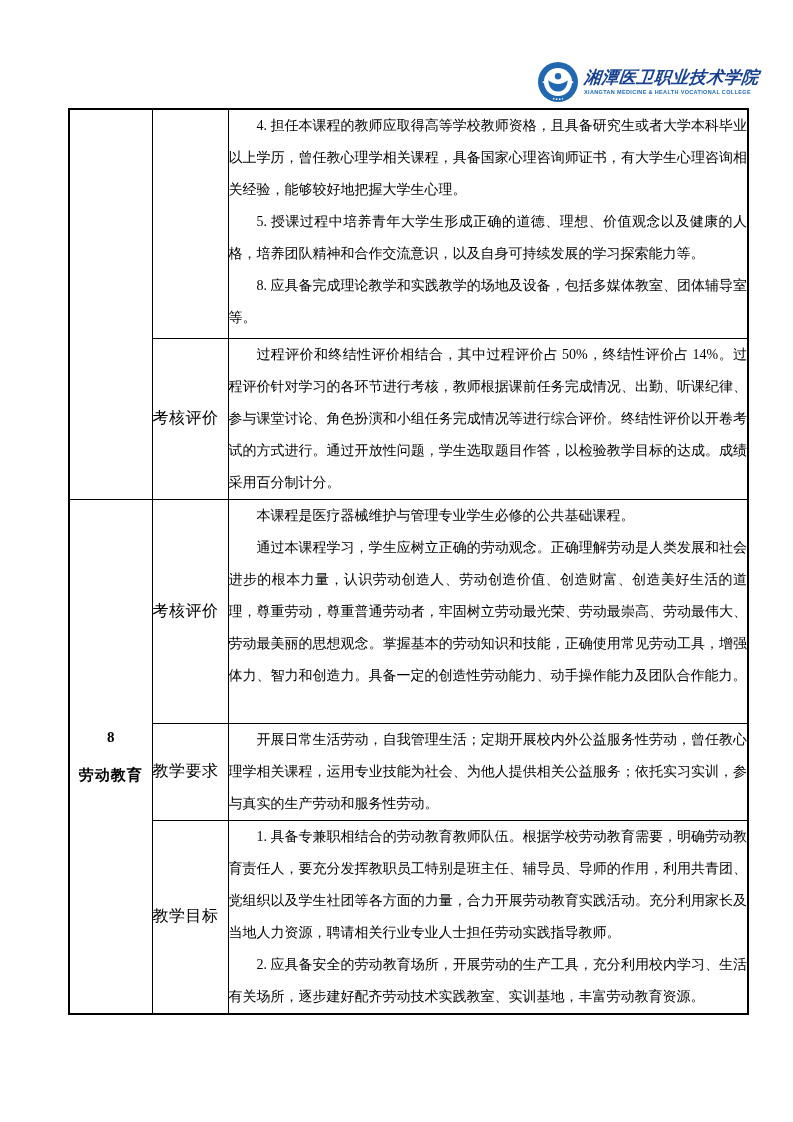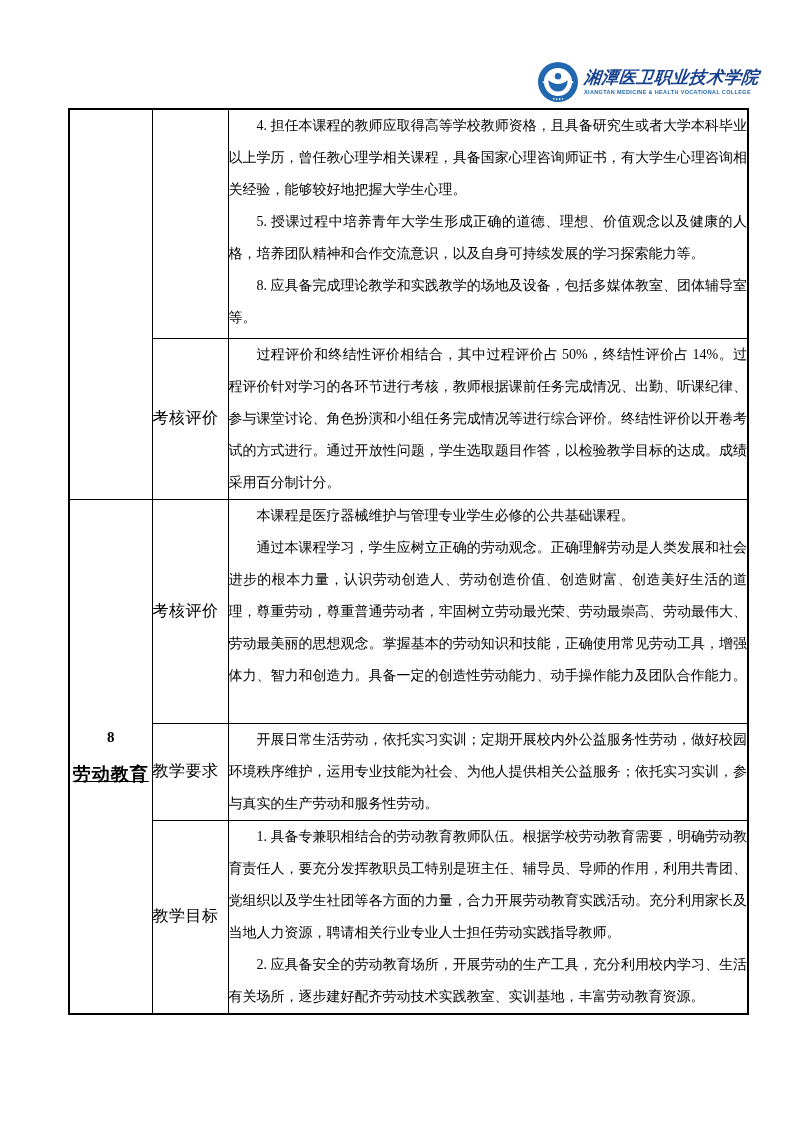--- a/index.html
+++ b/index.html
@@ -66,25 +66,24 @@
     vertical-align: middle;
   }
   .item-number {
     font-weight: bold;
     font-size: 15px;
     line-height: 37px;
     font-family: "Liberation Serif", "DejaVu Serif", serif;
   }
   .item-title {
     font-weight: bold;
-    font-size: 18px;
+    font-size: 15px;
     line-height: 37px;
     font-family: "Liberation Sans", "DejaVu Sans", sans-serif;
     letter-spacing: 1px;
-    text-decoration: underline;
   }
   td.label-cell {
     vertical-align: middle;
     font-size: 16px;
     letter-spacing: 0.5px;
   }
   td.content-cell {
     vertical-align: top;
     padding: 3px 7px 0 7px;
   }
@@ -154,21 +153,21 @@
         </td>
         <td class="label-cell">考核评价</td>
         <td class="content-cell">
             <p>本课程是医疗器械维护与管理专业学生必修的公共基础课程。</p>
             <p>通过本课程学习，学生应树立正确的劳动观念。正确理解劳动是人类发展和社会进步的根本力量，认识劳动创造人、劳动创造价值、创造财富、创造美好生活的道理，尊重劳动，尊重普通劳动者，牢固树立劳动最光荣、劳动最崇高、劳动最伟大、劳动最美丽的思想观念。掌握基本的劳动知识和技能，正确使用常见劳动工具，增强体力、智力和创造力。具备一定的创造性劳动能力、动手操作能力及团队合作能力。</p>
           </td>
       </tr>
       <tr style="height:96px">
         <td class="label-cell">教学要求</td>
         <td class="content-cell">
-            <p>开展日常生活劳动，依托实习实训；定期开展校内外公益服务性劳动，做好校园环境秩序维护，运用专业技能为社会、为他人提供相关公益服务；依托实习实训，参与真实的生产劳动和服务性劳动。</p>
+            <p>开展日常生活劳动，自我管理生活；定期开展校内外公益服务性劳动，曾任教心理学相关课程，运用专业技能为社会、为他人提供相关公益服务；依托实习实训，参与真实的生产劳动和服务性劳动。</p>
           </td>
       </tr>
       <tr style="height:191px">
         <td class="label-cell">教学目标</td>
         <td class="content-cell">
             <p>1. 具备专兼职相结合的劳动教育教师队伍。根据学校劳动教育需要，明确劳动教育责任人，要充分发挥教职员工特别是班主任、辅导员、导师的作用，利用共青团、党组织以及学生社团等各方面的力量，合力开展劳动教育实践活动。充分利用家长及当地人力资源，聘请相关行业专业人士担任劳动实践指导教师。</p>
             <p>2. 应具备安全的劳动教育场所，开展劳动的生产工具，充分利用校内学习、生活有关场所，逐步建好配齐劳动技术实践教室、实训基地，丰富劳动教育资源。</p>
           </td>
       </tr>
     </tbody>

